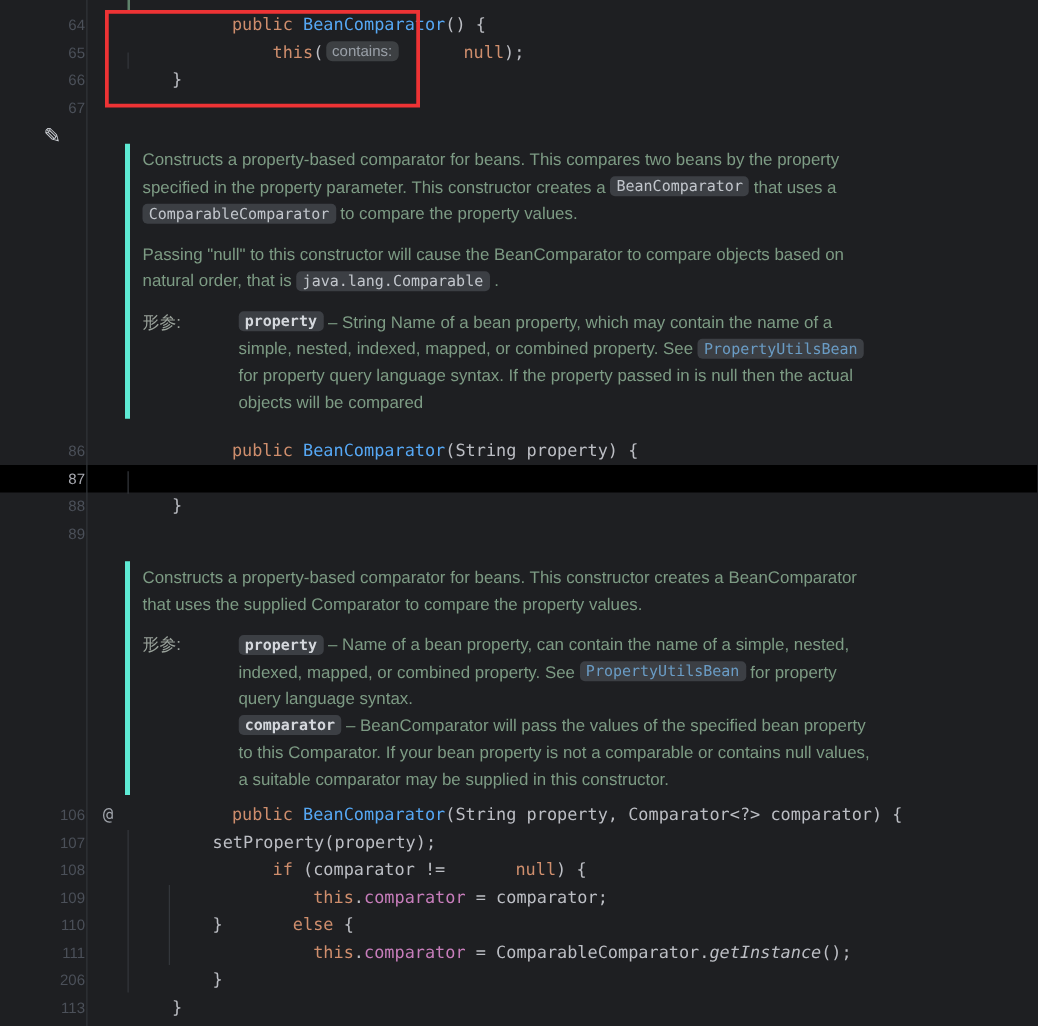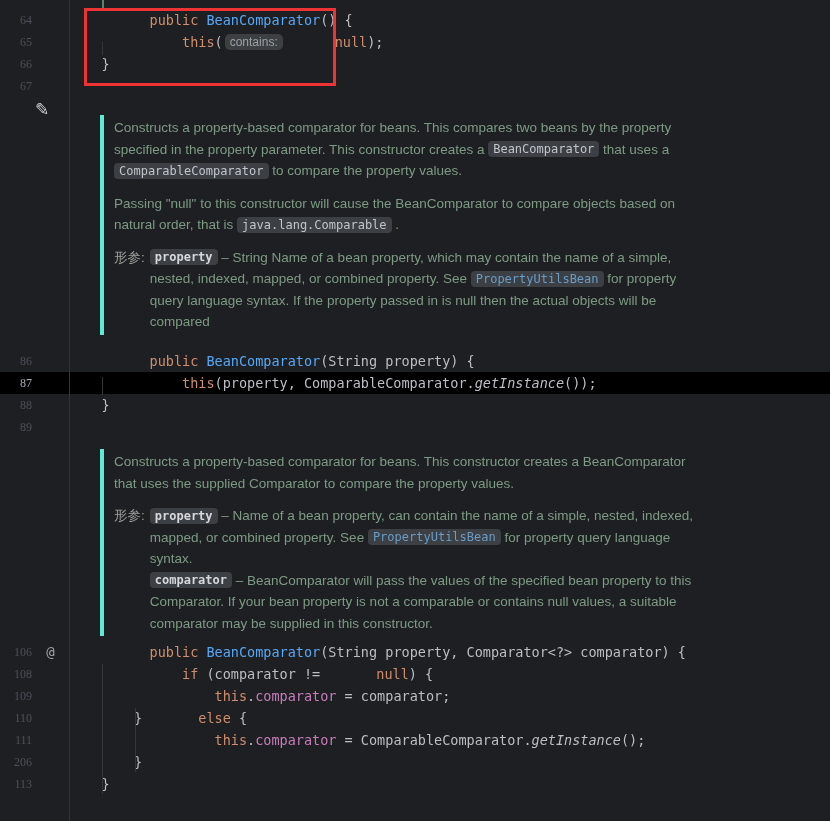--- a/index.html
+++ b/index.html
@@ -5,39 +5,39 @@
   html,body{margin:0;padding:0;background:#1e1f22;}
   #screen{position:relative;width:830px;height:821px;background:#1e1f22;overflow:hidden;
           font-family:"DejaVu Sans Mono",monospace;}
   
   #gutter-sep{position:absolute;left:69px;top:0;width:1px;height:821px;background:#313438;z-index:3;}
   
   .codeblock{position:absolute;left:0;width:830px;}
   .crow{display:flex;height:22px;align-items:center;width:830px;}
   .crow.active{background:#000000;}
   .num{flex:none;width:32px;text-align:right;font-size:12px;color:#4b5059;
-       font-family:Liberation Serif, serif;user-select:none;}
+       font-family:Liberation Sans, sans-serif;user-select:none;padding-left:36px;}
   .crow.active .num{color:#a9abb2;}
   .ico{flex:none;width:37px;text-align:center;font-size:14px;color:#9fa3aa;line-height:22px;}
   .codeline{white-space:pre;font-size:13.5px;line-height:22px;color:#bcbec4;}
   .sg-kw{color:#cf8e6d;padding-left:48px;}
   .sg-cls{color:#56a8f5;}
   .sg-pl{color:#bcbec4;}
   .sg-fld{color:#c77dbb;}
   .sg-it{color:#bcbec4;font-style:italic;}
   .inlay{display:inline-block;background:#3d4043;color:#9aa0a8;border-radius:5px;
          padding:1px 5px;margin:0 4px 0 2px;font-family:"Liberation Sans",sans-serif;
          font-size:12px;line-height:14px;vertical-align:1px;}
   
   .docblock{position:absolute;left:100px;width:592px;border-left:4px solid #5eead4;
             padding:2px 0 2px 10px;font-family:"Liberation Sans",sans-serif;
             font-size:13.5px;line-height:21.5px;color:#7d9b84;}
   .dpar{margin:0 0 11px 0;}
   .dpar:last-child,.dparams{margin-bottom:0;}
-  .dparams{display:flex;}
+  .dparams{display:flex;gap:41px;}
   .dlabel{flex:none;color:#9aa29b;margin-right:5px;}
   .dcontent{flex:1;}
   .doc-chip{display:inline-block;background:#3c3f44;border-radius:4px;padding:0 5px;
             font-family:"DejaVu Sans Mono",monospace;font-size:12px;line-height:16px;
             color:#c2c6cc;vertical-align:0.5px;}
   .doc-chip.bold{font-weight:bold;color:#d5d8dd;}
   .doc-chip.link{color:#6a9cc5;}
   
   .overlay{position:absolute;z-index:4;}
   #red-box{left:84px;top:8px;width:246px;height:72px;border:3px solid #ee3335;background:transparent;}
@@ -87,38 +87,42 @@
       </div>
       <div class="codeblock" style="top: 350px;">
         <div class="crow">
           <span class="num">86</span>
           <span class="ico"></span>
           <span class="codeline"><span class="sg-pl">    </span><span class="sg-kw">public</span><span class="sg-pl"> </span><span class="sg-cls">BeanComparator</span><span class="sg-pl">(String property) {</span></span>
         </div>
         <div class="crow active">
           <span class="num">87</span>
           <span class="ico"></span>
-          <span class="codeline"><span class="sg-pl">        </span><span class="sg-kw">this</span><span class="sg-pl">(property, ComparableComparator.</span><span class="sg-it">getInstance</span><span class="sg-pl">());</span></span>
         </div>
         <div class="crow">
           <span class="num">88</span>
           <span class="ico"></span>
           <span class="codeline"><span class="sg-pl">    }</span></span>
         </div>
         <div class="crow">
           <span class="num">89</span>
           <span class="ico"></span>
           <span class="codeline"></span>
         </div>
       </div>
       <div class="codeblock" style="top: 641px;">
         <div class="crow">
           <span class="num">106</span>
           <span class="ico">@</span>
           <span class="codeline"><span class="sg-pl">    </span><span class="sg-kw">public</span><span class="sg-pl"> </span><span class="sg-cls">BeanComparator</span><span class="sg-pl">(String property, Comparator&lt;?&gt; comparator) {</span></span>
+        </div>
+        <div class="crow">
+          <span class="num">107</span>
+          <span class="ico"></span>
+          <span class="codeline"><span class="sg-pl">        setProperty(property);</span></span>
         </div>
         <div class="crow">
           <span class="num">108</span>
           <span class="ico"></span>
           <span class="codeline"><span class="sg-pl">        </span><span class="sg-kw">if</span><span class="sg-pl"> (comparator != </span><span class="sg-kw">null</span><span class="sg-pl">) {</span></span>
         </div>
         <div class="crow">
           <span class="num">109</span>
           <span class="ico"></span>
           <span class="codeline"><span class="sg-pl">            </span><span class="sg-kw">this</span><span class="sg-pl">.</span><span class="sg-fld">comparator</span><span class="sg-pl"> = comparator;</span></span>

